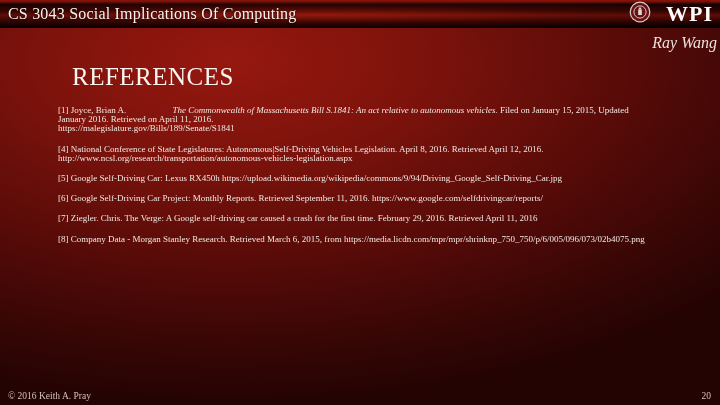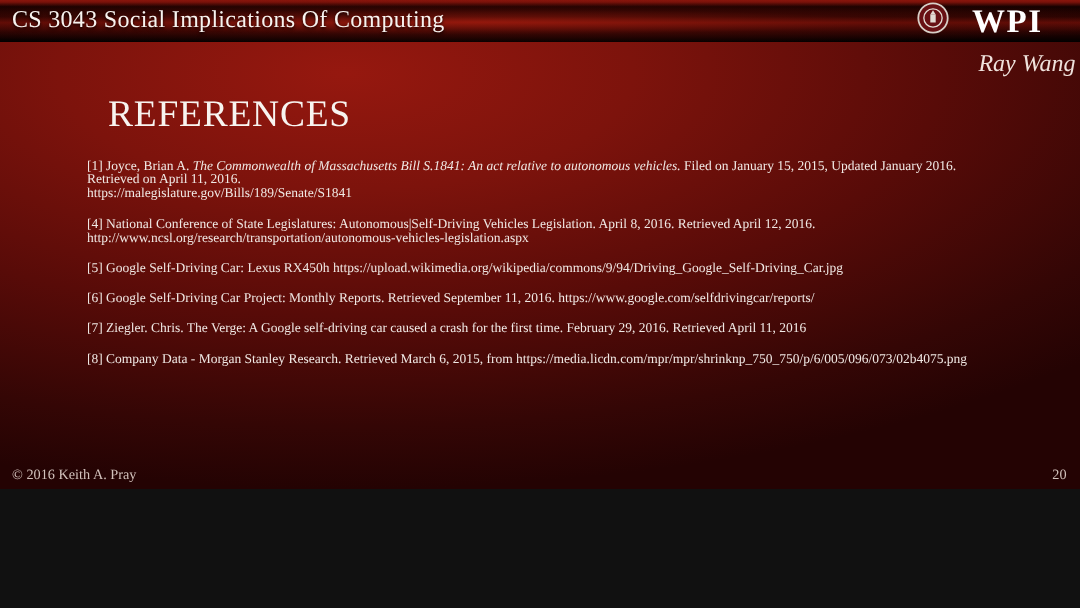--- a/index.html
+++ b/index.html
@@ -1,17 +1,17 @@
 <!DOCTYPE html>
 <html><head>
 <meta charset="utf-8">
 <style>
   html,body { margin:0; padding:0; background:#111; }
   .slide {
-    position:relative; width:720px; height:326px; overflow:hidden;
+    position:relative; width:720px; height:405px; overflow:hidden;
     font-family:"Liberation Serif", serif; color:#f2ebe7;
     background:
       radial-gradient(ellipse 95% 85% at 32% 15%,
         #96180f 0%, #7d130c 28%, #580b08 58%, #340605 85%, #240303 100%);
   }
   
   .titlebar {
     position:absolute; top:0; left:0; width:720px; height:28px;
     display:flex; align-items:center;
     background:
@@ -19,40 +19,40 @@
         rgba(195,35,18,0.55) 0%, rgba(120,16,8,0.25) 55%, rgba(0,0,0,0) 100%),
       linear-gradient(180deg,
         #8a150c 0%, #7a120a 5%, #150100 16%, #240301 40%,
         #5c0c06 54%, #230302 76%, #020000 100%);
   }
   .course-title {
     flex:1; padding-left:8px; font-size:16px; letter-spacing:0.2px;
     color:#f7f3ef; white-space:nowrap;
     text-shadow:0 1px 2px rgba(0,0,0,0.8);
   }
-  .logo { display:flex; align-items:center; gap:15px; padding-right:25px; }
+  .logo { display:flex; align-items:center; gap:15px; padding-right:7px; }
   .wpi-text {
     font-size:22px; font-weight:bold; color:#ffffff; letter-spacing:1px;
     line-height:1;
   }
   .author {
     position:absolute; top:34px; right:3px;
     font-size:16px; color:#efe2dc;font-style:italic;
   }
   
   .page-title {
     position:absolute; top:50px; left:59px; margin:13px;
     font-size:25px; font-weight:normal; letter-spacing:0.5px; color:#f8f4f0;
   }
   .refs {
     position:absolute; top:106px; left:58px; width:600px;
     font-size:9px; line-height:9.2px; color:#f0e8e4;
   }
   .ref { margin:0 0 11px 0; overflow-wrap:break-word; }
-  .ref em { font-style:italic; }
+  .ref em { font-style:italic;margin-left:44px; }
   
   .copyright {
     position:absolute; left:8px; bottom:4px;
     font-size:9.5px; color:#d2c2bc;
   }
   .pagenum {
     position:absolute; right:9px; bottom:4px;
     font-size:9.5px; color:#d2c2bc;
   }
 </style>

